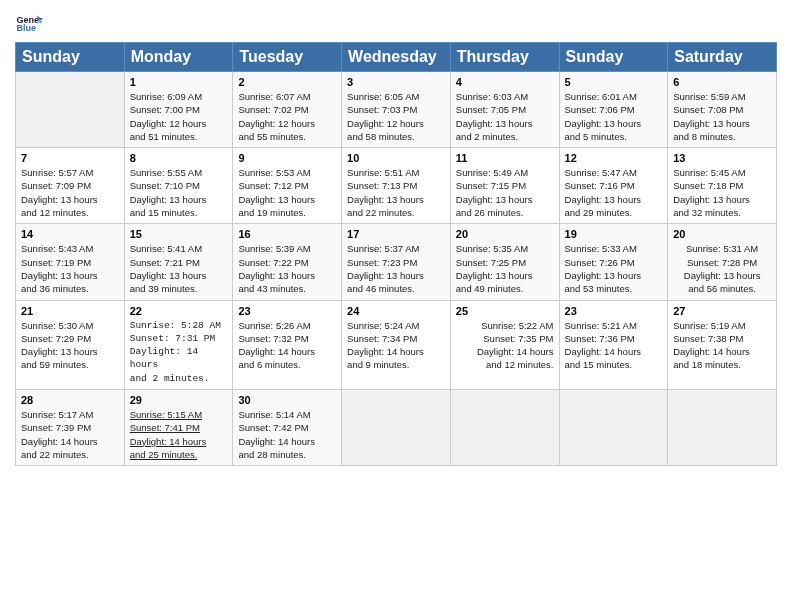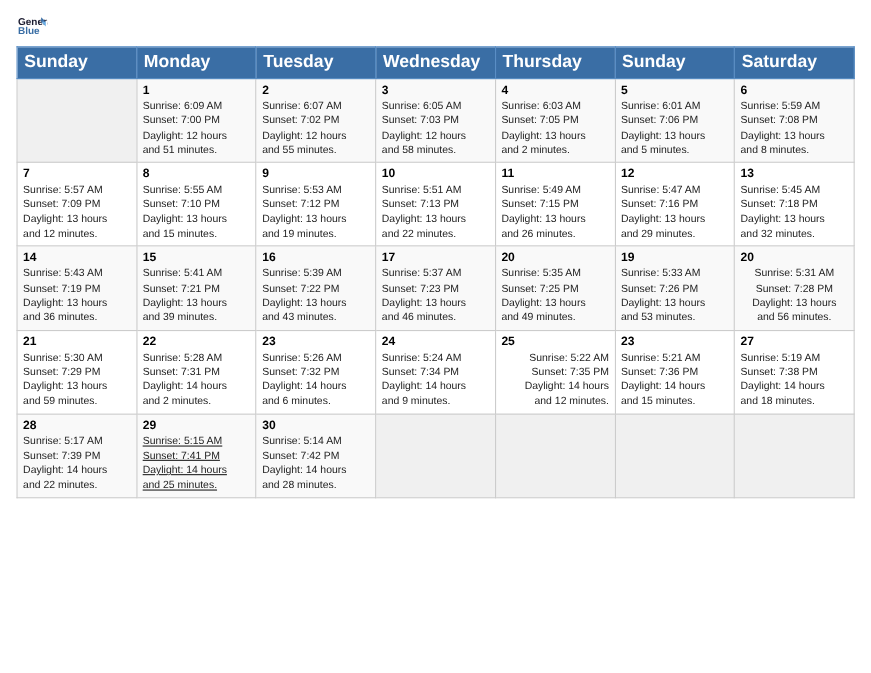--- a/index.html
+++ b/index.html
@@ -264,21 +264,21 @@
       <tr>
         <td>
           <div class="day-num">21</div>
           <div class="day-info" style="white-space: pre-line;">Sunrise: 5:30 AM
 Sunset: 7:29 PM
 Daylight: 13 hours
 and 59 minutes.</div>
         </td>
         <td>
           <div class="day-num">22</div>
-          <div class="day-info" style="white-space: pre-line;">Sunrise: 5:28 AM
+          <div class="day-info" style="white-space: pre-line; font-family: Liberation Mono, monospace;">Sunrise: 5:28 AM
 Sunset: 7:31 PM
 Daylight: 14 hours
 and 2 minutes.</div>
         </td>
         <td>
           <div class="day-num">23</div>
           <div class="day-info" style="white-space: pre-line;">Sunrise: 5:26 AM
 Sunset: 7:32 PM
 Daylight: 14 hours
 and 6 minutes.</div>

